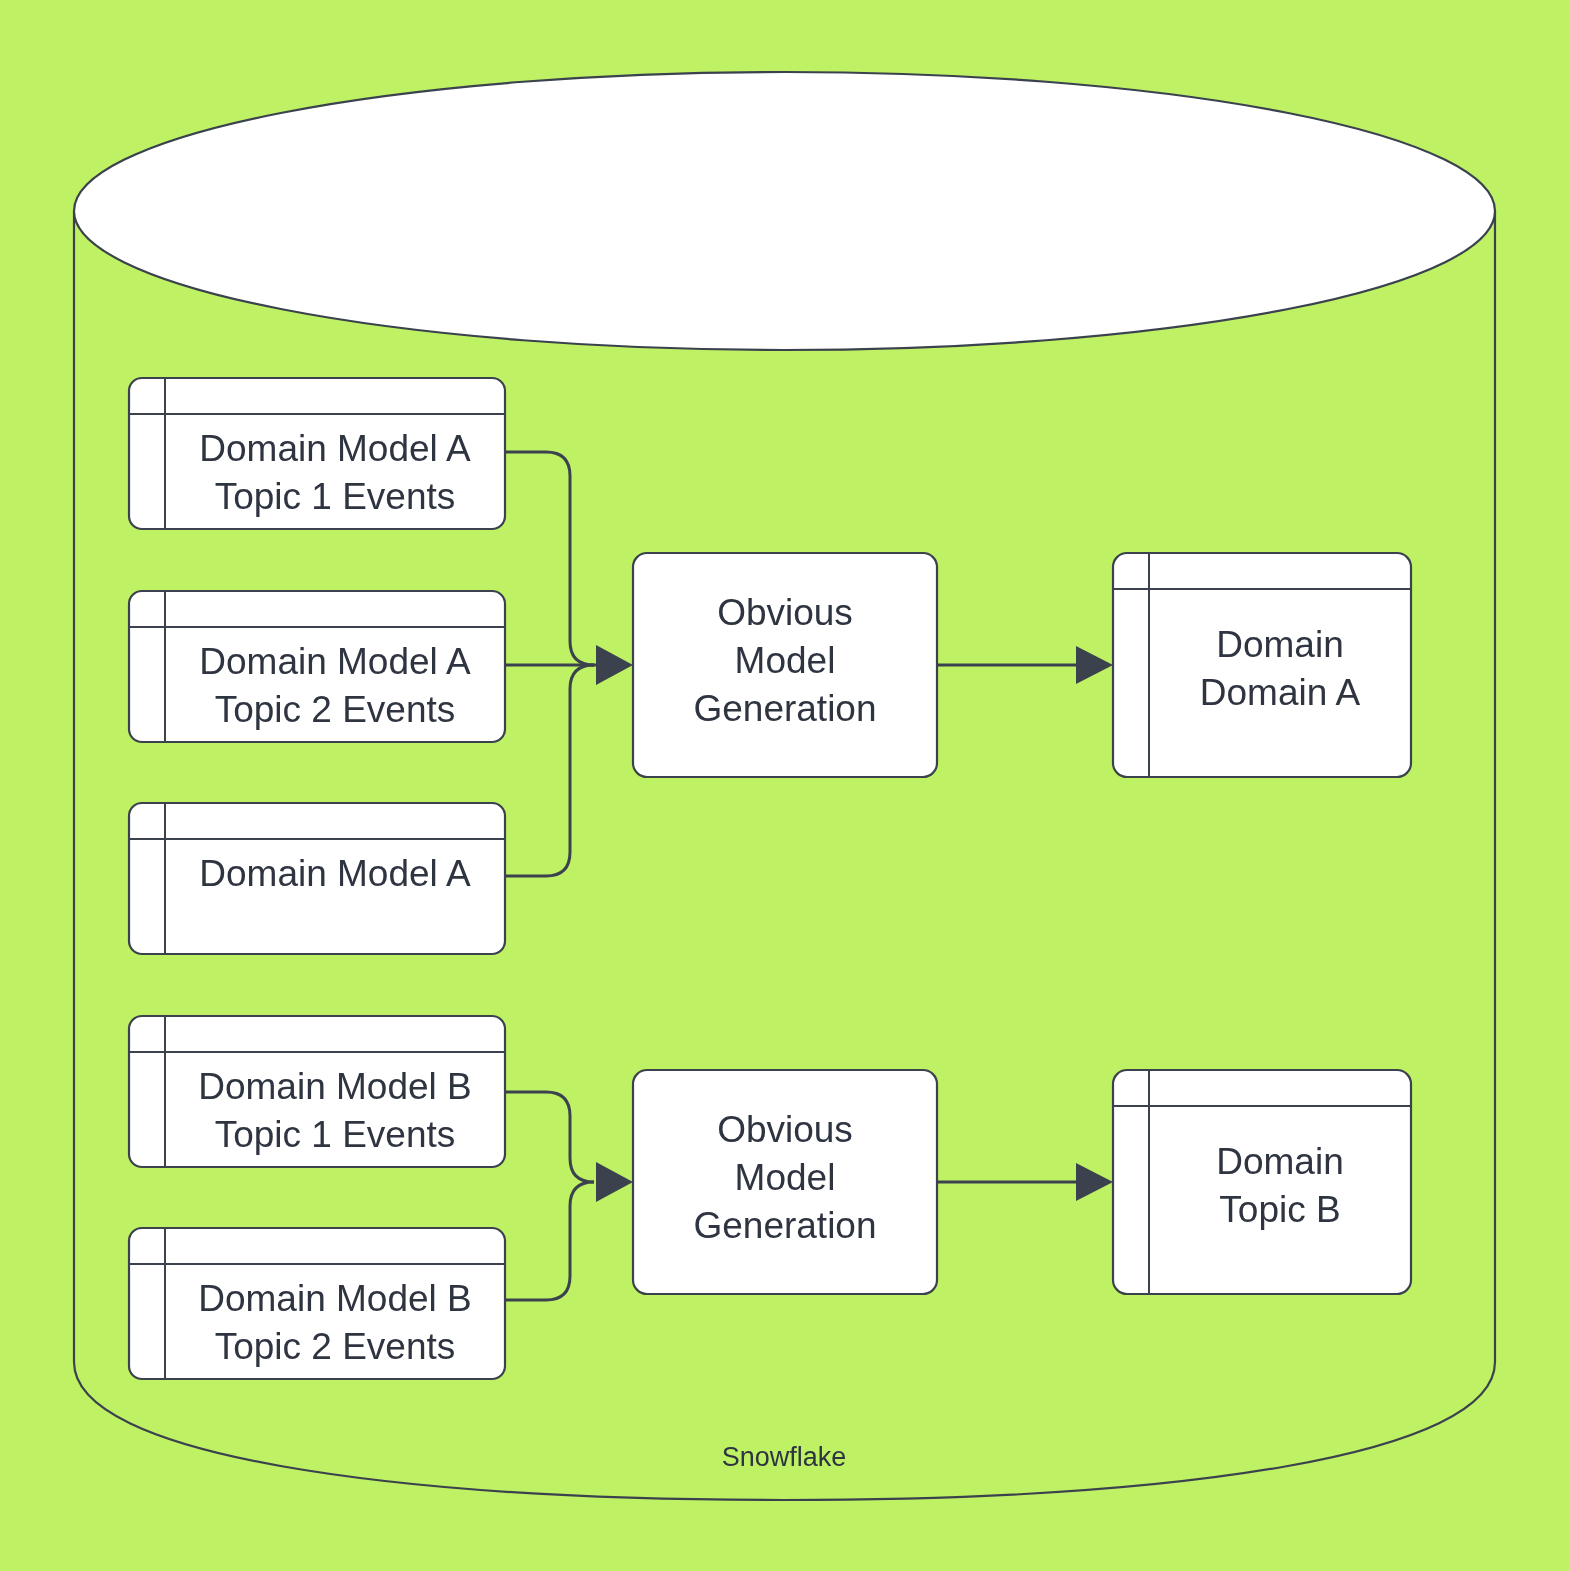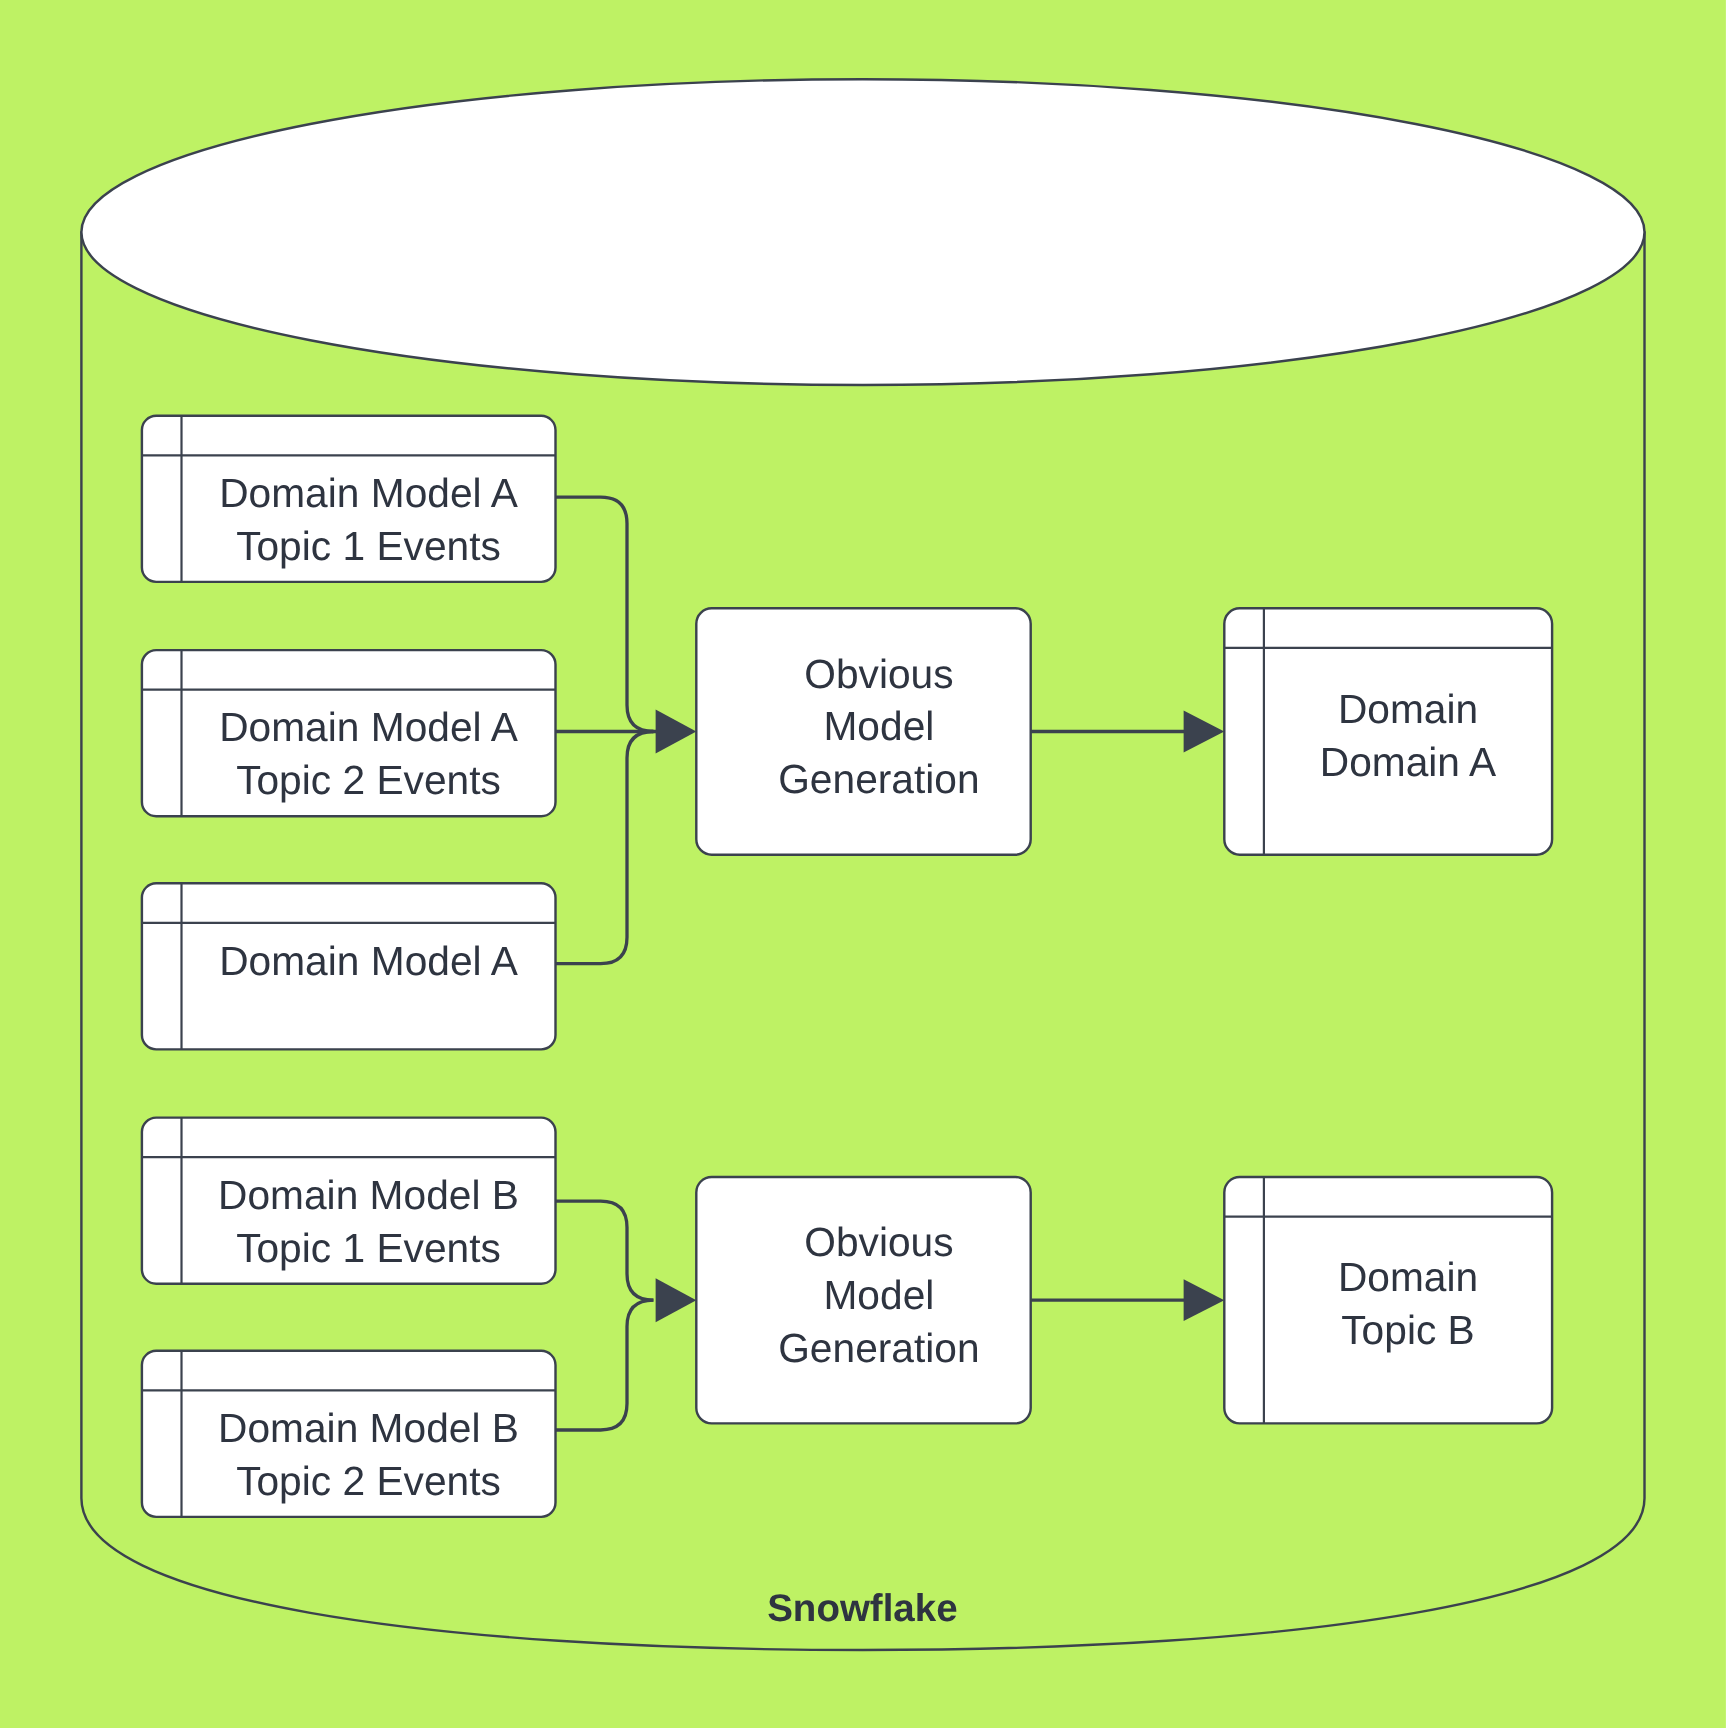--- a/index.html
+++ b/index.html
@@ -60,25 +60,23 @@
     line-height: 1.30;
     white-space: pre;
     pointer-events: none;
     -webkit-font-smoothing: antialiased;
   }
   .lbl-node {
     font-size: 37px;
   }
   .lbl-proc {
     font-size: 37px;
-    padding-left: 14px;
   }
   .lbl-cyl {
-    font-size: 35px;
-    font-weight: bold;
+    font-size: 27px;
   }
 </style>
 </head>
 <body>
 
 <div id="stage">
 
   <svg id="diagram-svg" viewBox="0 0 1569 1571">
 
     <g>

